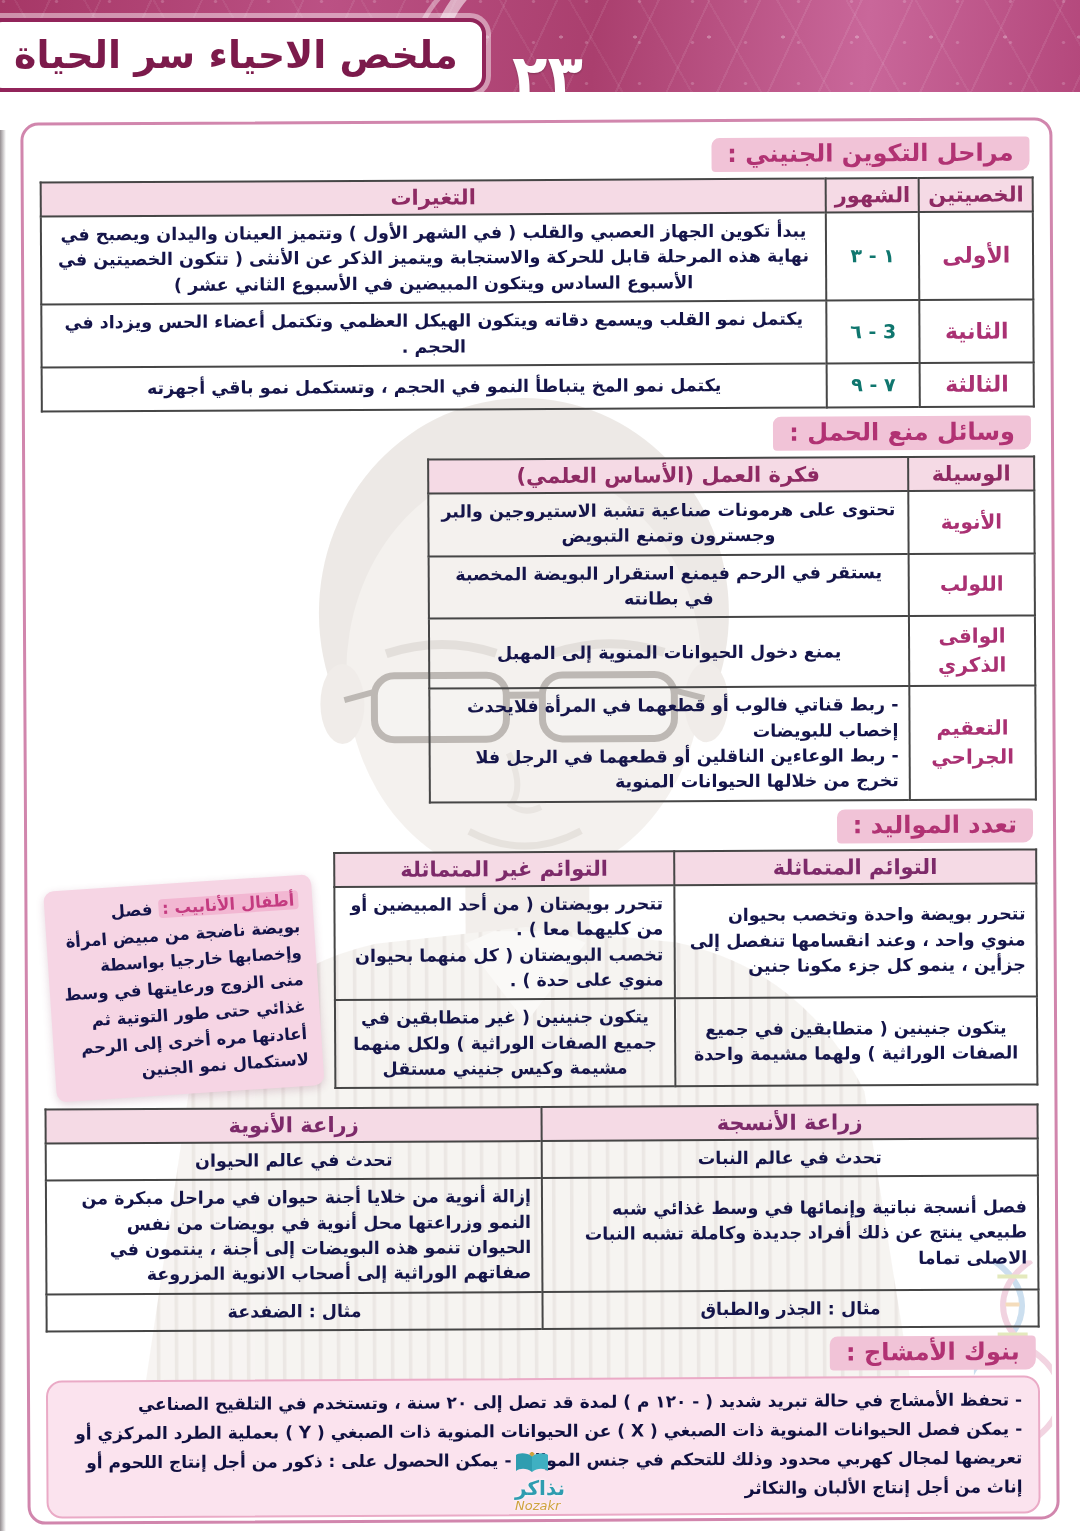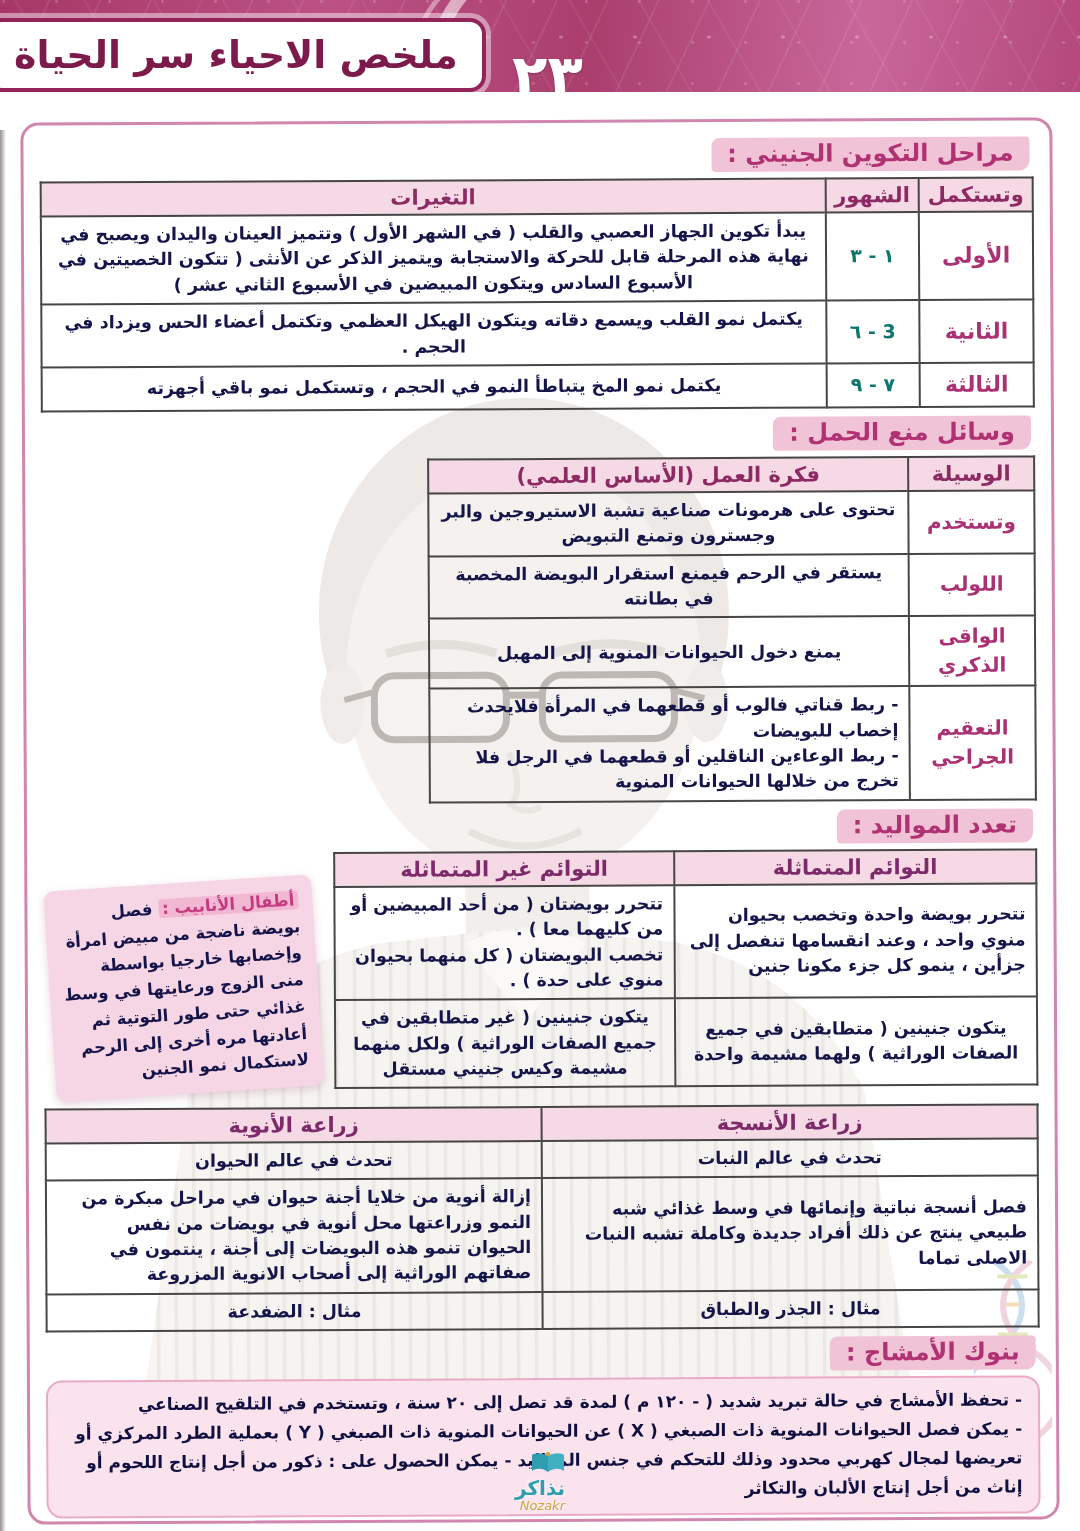--- a/index.html
+++ b/index.html
@@ -143,21 +143,21 @@
     border-radius: 16px;
     padding: 8px 16px 10px;
     font-size: 17px; font-weight: bold; color: #101040; line-height: 1.7;
     text-align: right;
   }
   .gametes-box p { margin: 0; }
 
   
   .watermark {
     position: absolute; left: 50%; top: 1452px; transform: translateX(-50%);
-    z-index: 9; text-align: right; line-height: 1.05;
+    z-index: 9; text-align: left; line-height: 1.05;
   }
   .wm-ar { color: #2f9db0; font-size: 20px; font-weight: bold; text-shadow: 0 0 4px #fff; }
   .wm-en { color: #cfa23d; font-size: 13px; font-style: italic; text-shadow: 0 0 3px #fff; }
 </style>
 </head>
 <body>
 
 <div class="banner">
   <div class="dots"></div>
   <div class="swoosh"></div>
@@ -210,21 +210,21 @@
 
   <div class="content">
 
     <div class="sec">
       <span class="badge">مراحل التكوين الجنيني :</span>
     </div>
 
     <table class="tbl-embryo">
       <tbody>
           <tr>
-        <th>وتستكمل</th>
+        <th>الخصيتين</th>
         <th>الشهور</th>
         <th>التغيرات</th>
       </tr>
       <tr>
         <td class="stage">الأولى</td>
         <td class="months">١ - ٣</td>
         <td>يبدأ تكوين الجهاز العصبي والقلب ( في الشهر الأول ) وتتميز العينان واليدان ويصبح في نهاية هذه المرحلة قابل للحركة والاستجابة ويتميز الذكر عن الأنثى ( تتكون الخصيتين في الأسبوع السادس ويتكون المبيضين في الأسبوع الثاني عشر )</td>
       </tr>
       <tr>
         <td class="stage">الثانية</td>
@@ -243,21 +243,21 @@
       <span class="badge">وسائل منع الحمل :</span>
     </div>
 
     <table class="tbl-contra">
       <tbody>
           <tr>
         <th>الوسيلة</th>
         <th>فكرة العمل (الأساس العلمي)</th>
       </tr>
       <tr>
-        <td class="method">وتستخدم</td>
+        <td class="method">الأنوية</td>
         <td>تحتوى على هرمونات صناعية تشبة الاستيروجين والبر وجسترون وتمنع التبويض</td>
       </tr>
       <tr>
         <td class="method">اللولب</td>
         <td>يستقر في الرحم فيمنع استقرار البويضة المخصبة في بطانته</td>
       </tr>
       <tr>
         <td class="method">الواقى الذكري</td>
         <td>يمنع دخول الحيوانات المنوية إلى المهبل</td>
       </tr>

